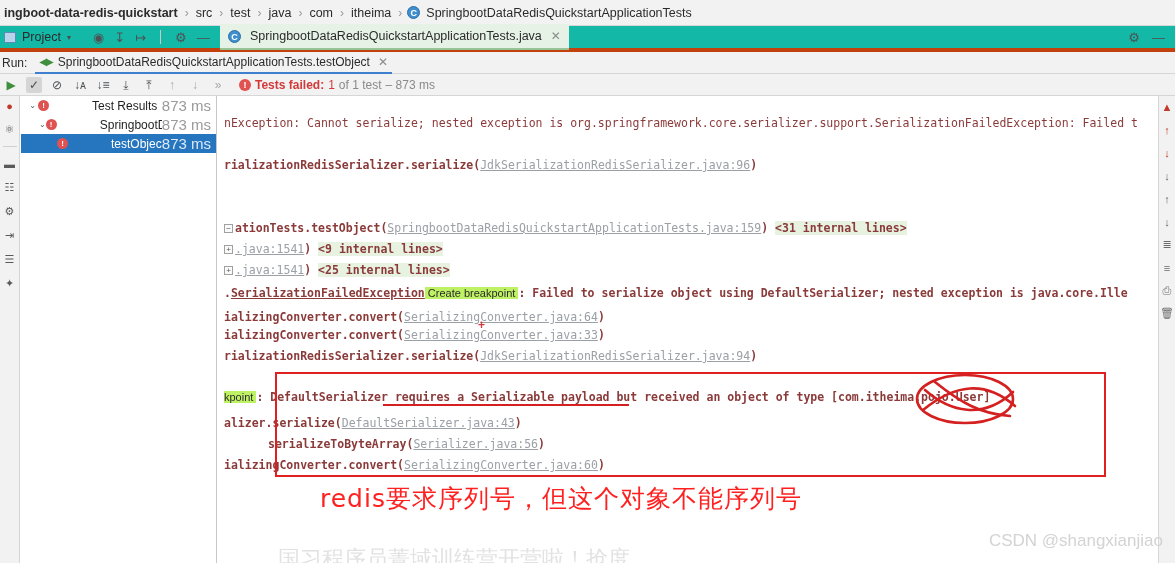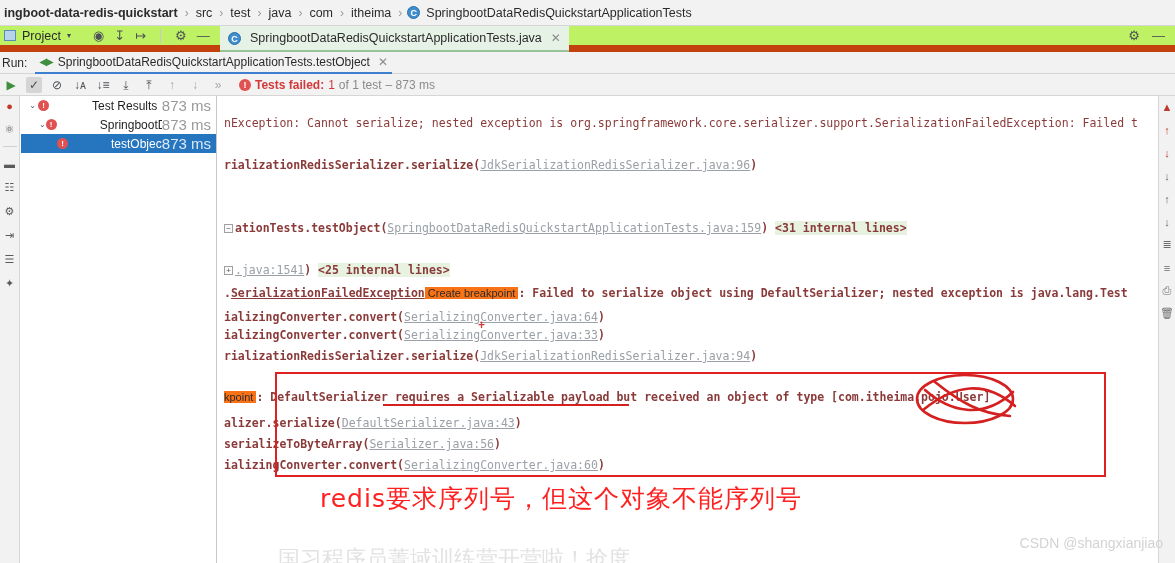--- a/index.html
+++ b/index.html
@@ -24,22 +24,22 @@
   .cls-icon {
     display: inline-block; width: 13px; height: 13px; border-radius: 50%;
     background: #3f8fd0; color: #ffffff; font-size: 9px; font-weight: bold;
     text-align: center; line-height: 13px; margin-right: 4px;
     vertical-align: -2px; border: 1px solid #2e6ea5;
   }
 
   
   .toolbar {
     position: absolute; left: 0; top: 26px; width: 1175px; height: 26px;
-    background: #bef264; border-bottom: 7px solid #c2410c;
-    display: flex; 
+    background: #14b8a6; border-bottom: 4px solid #c2410c;
+    display: flex; align-items: center;
   }
   .tb-left { display: flex; align-items: center; width: 218px; height: 100%; padding-left: 4px; }
   .project-sq { width: 12px; height: 11px; background: #b8d4ea; border: 1px solid #5a8db5; margin-right: 6px; }
   .project-label { font-size: 12.5px; color: #2b2b2b; }
   .caret-dn { margin-left: 6px; font-size: 8px; color: #4a4a4a; }
   .tb-icons { display: flex; align-items: center; gap: 10px; margin-left: 22px; color: #4e5256; font-size: 13px; }
   .tb-sep { width: 1px; height: 14px; background: #c9c9c9; margin: 0 4px; }
   .editor-tab {
     height: 26px; display: flex; align-items: center; gap: 5px;
     padding: 0 8px 0 8px; background: #e6f2e6; border-bottom: 2px solid #97c397;
@@ -112,21 +112,21 @@
   .console {
     position: absolute; left: 218px; top: 96px; width: 940px; height: 467px;
     background: #ffffff; overflow: hidden;
     font-family: "DejaVu Sans Mono", "Liberation Mono", monospace;
     font-size: 11.5px; color: #8b3a3a;
   }
   .cline { position: absolute; white-space: pre; left: 6px; line-height: 14px; }
   .lnk { color: #9aa0a6; text-decoration: underline; }
   .bold { font-weight: bold; }
   .hl-green { background: #e7f2e1; }
-  .hl-gray { background: #f97316; color: #2b2b2b; font-family: "Liberation Sans", sans-serif; font-size: 11px; }
+  .hl-gray { background: #bef264; color: #2b2b2b; font-family: "Liberation Sans", sans-serif; font-size: 11px; }
   .ex-link { color: #8b3a3a; text-decoration: underline; }
   .fold {
     display: inline-block; width: 9px; height: 9px; border: 1px solid #a0a0a0; background: #fafafa;
     color: #555; font-size: 8px; line-height: 7px; text-align: center; vertical-align: 1px; margin-right: 2px;
     font-family: "Liberation Sans", sans-serif;
   }
 
   
   .gutter {
     position: absolute; left: 1158px; top: 96px; width: 17px; height: 467px;
@@ -145,21 +145,21 @@
   .underline-red {
     position: absolute; left: 383px; top: 404px; width: 246px; height: 2px; background: #d42020;
   }
   .scribble { position: absolute; left: 905px; top: 372px; width: 125px; height: 55px; }
   .zh-note {
     position: absolute; left: 320px; top: 482px; width: 600px;
     font-family: "DejaVu Sans", sans-serif; font-size: 25px; color: #ff2020; letter-spacing: 1px;
   }
   .csdn {
     position: absolute; right: 12px; bottom: 12px;
-    font-family: "Liberation Sans", sans-serif; font-size: 14px; color: #d3d3d3;
+    font-family: "Liberation Sans", sans-serif; font-size: 17px; color: #d3d3d3;
   }
   .ghost-zh {
     position: absolute; left: 278px; top: 544px; font-family: "DejaVu Sans", sans-serif;
     font-size: 22px; color: #e2e2e2; white-space: nowrap;
   }
   .plus-mark { position: absolute; left: 478px; top: 318px; color: #d23a3a; font-size: 12px; font-weight: bold; }
 </style>
 </head>
 <body>
 
@@ -265,28 +265,29 @@
       <span class="terr">!</span>
       <span class="tlabel">testObject()</span>
       <span class="ttime">873 ms</span>
     </div>
   </div>
 
   <div class="console" id="console">
       <div class="cline" style="top: 20px;"><span class="">nException: Cannot serialize; nested exception is org.springframework.core.serializer.support.SerializationFailedException: Failed t</span></div>
       <div class="cline" style="top: 62px;"><span class="bold">rializationRedisSerializer.serialize(</span><span class="lnk">JdkSerializationRedisSerializer.java:96</span><span class="bold">)</span></div>
       <div class="cline" style="top: 125px;"><span class="fold">−</span><span class="bold">ationTests.testObject(</span><span class="lnk">SpringbootDataRedisQuickstartApplicationTests.java:159</span><span class="bold">) </span><span class="hl-green bold">&lt;31 internal lines&gt;</span></div>
+      <div class="cline" style="top: 146px;"><span class="fold">+</span><span class="lnk">.java:1541</span><span class="bold">) </span><span class="hl-green bold">&lt;9 internal lines&gt;</span></div>
       <div class="cline" style="top: 167px;"><span class="fold">+</span><span class="lnk">.java:1541</span><span class="bold">) </span><span class="hl-green bold">&lt;25 internal lines&gt;</span></div>
-      <div class="cline" style="top: 190px;"><span class="bold">.</span><span class="ex-link bold">SerializationFailedException</span><span class="hl-gray"> Create breakpoint </span><span class="bold">: Failed to serialize object using DefaultSerializer; nested exception is java.lang.Test</span></div>
+      <div class="cline" style="top: 190px;"><span class="bold">.</span><span class="ex-link bold">SerializationFailedException</span><span class="hl-gray"> Create breakpoint </span><span class="bold">: Failed to serialize object using DefaultSerializer; nested exception is java.core.Ille</span></div>
       <div class="cline" style="top: 214px;"><span class="bold">ializingConverter.convert(</span><span class="lnk">SerializingConverter.java:64</span><span class="bold">)</span></div>
       <div class="cline" style="top: 232px;"><span class="bold">ializingConverter.convert(</span><span class="lnk">SerializingConverter.java:33</span><span class="bold">)</span></div>
       <div class="cline" style="top: 253px;"><span class="bold">rializationRedisSerializer.serialize(</span><span class="lnk">JdkSerializationRedisSerializer.java:94</span><span class="bold">)</span></div>
       <div class="cline" style="top: 294px;"><span class="hl-gray">kpoint </span><span class="bold">: DefaultSerializer requires a Serializable payload but received an object of type [com.itheima.pojo.User]</span></div>
       <div class="cline" style="top: 320px;"><span class="bold">alizer.serialize(</span><span class="lnk">DefaultSerializer.java:43</span><span class="bold">)</span></div>
-      <div class="cline" style="top: 341px;"><span class="bold">serializeToByteArray(</span><span class="lnk">Serializer.java:56</span><span class="bold">)</span></div>
+      <div class="cline" style="top: 341px; margin-left: 44px;"><span class="bold">serializeToByteArray(</span><span class="lnk">Serializer.java:56</span><span class="bold">)</span></div>
       <div class="cline" style="top: 362px;"><span class="bold">ializingConverter.convert(</span><span class="lnk">SerializingConverter.java:60</span><span class="bold">)</span></div>
     </div>
 
   <div class="gutter">
     <span class="gi red">▲</span>
     <span class="gi red">↑</span>
     <span class="gi red">↓</span>
     <span class="gi">↓</span>
     <span class="gi">↑</span>
     <span class="gi">↓</span>

